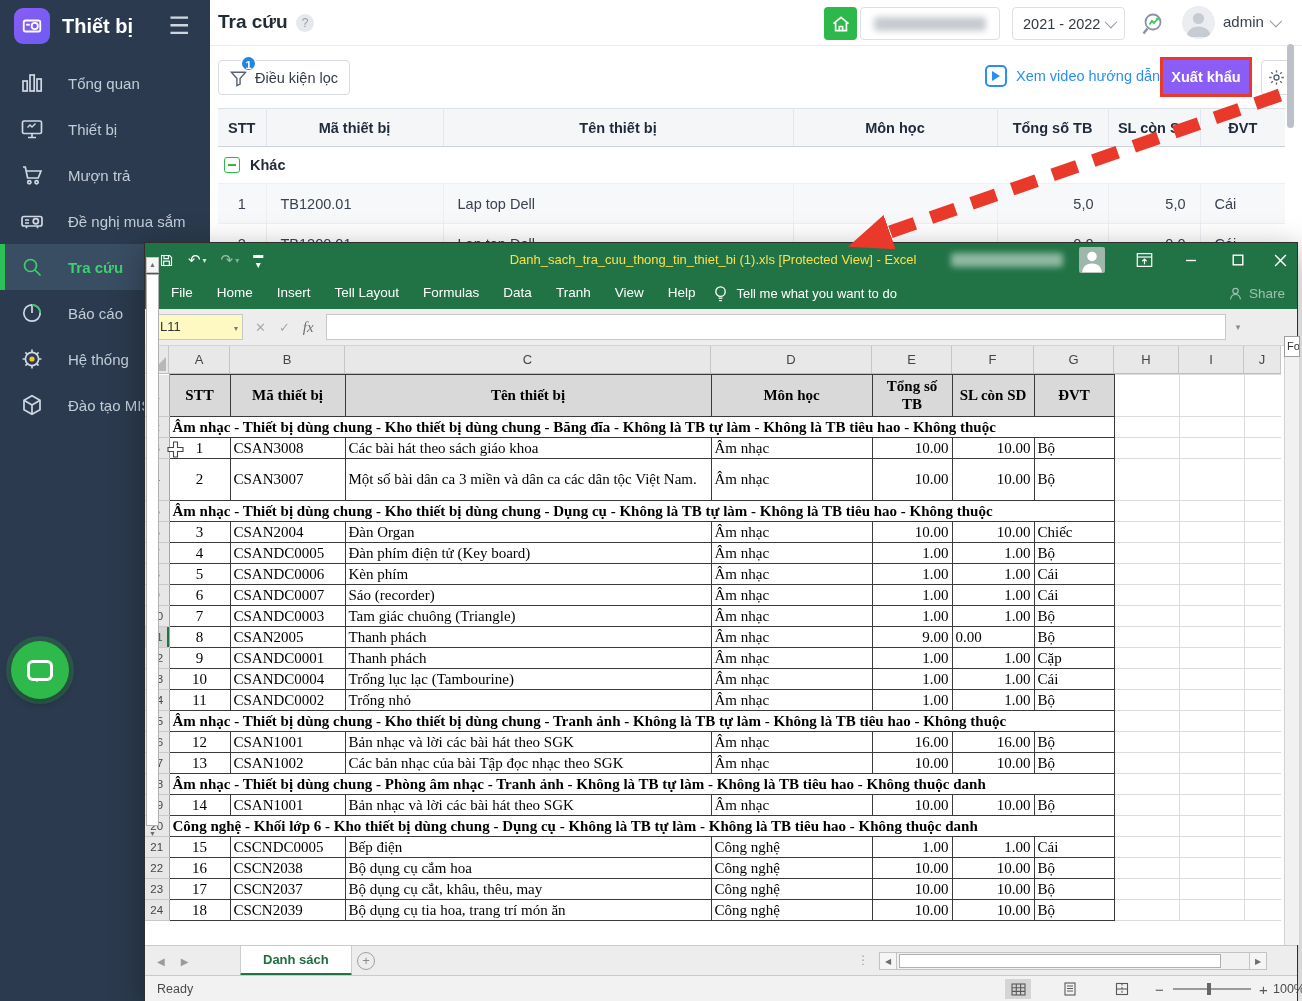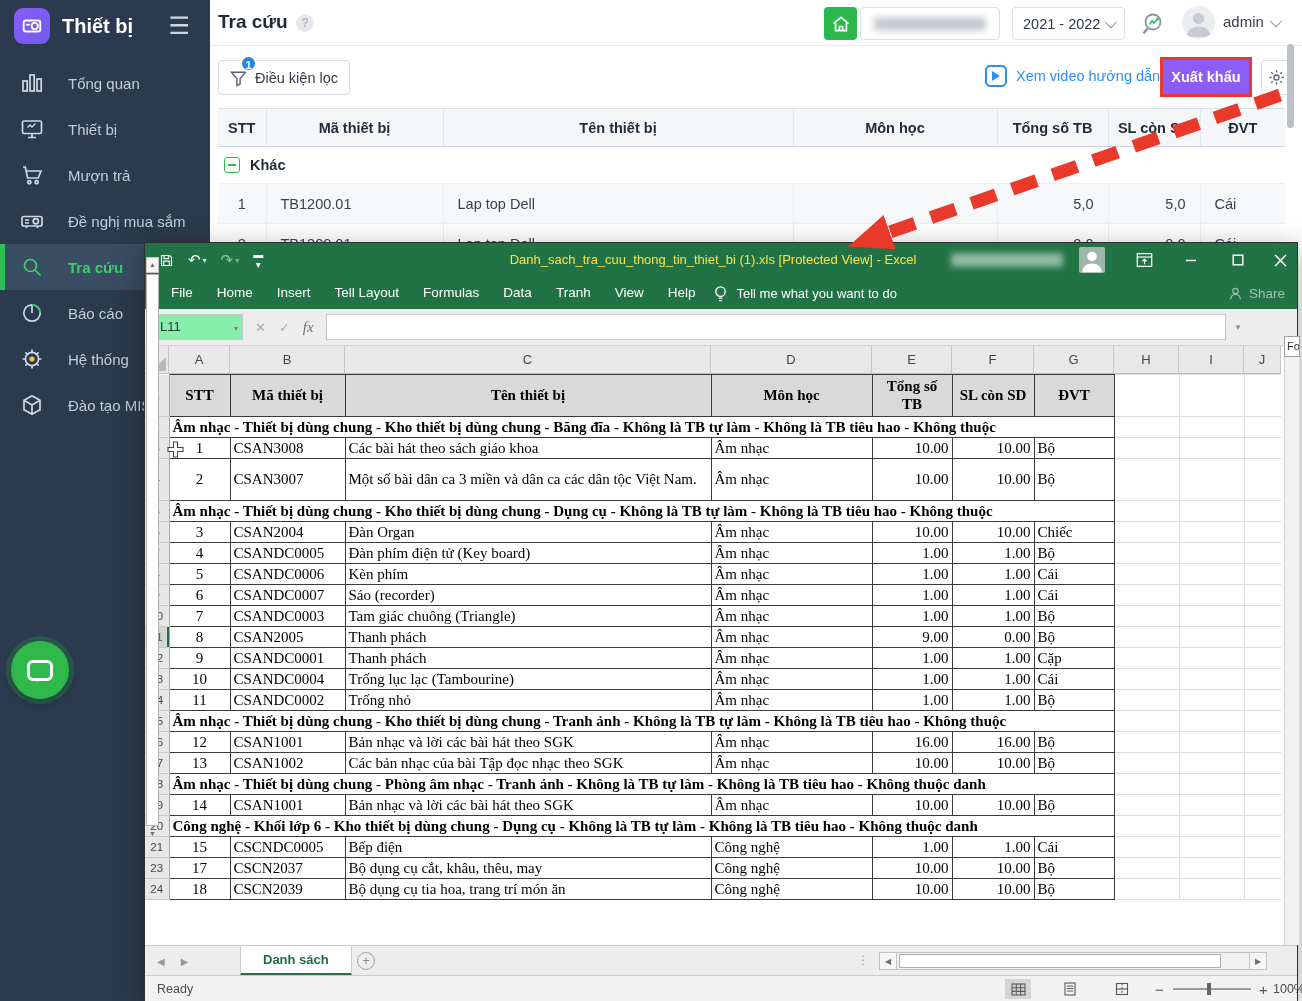--- a/index.html
+++ b/index.html
@@ -95,21 +95,21 @@
   .winbtn { position:absolute; top:0; width:30px; height:34px; display:flex; align-items:center; justify-content:center; color:#fff; }
   .xl-menu { position:absolute; left:0; top:34px; right:0; height:32px; background:#217346; display:flex; align-items:center;
     padding-left:14px; color:#fff; }
   .xl-menu .tab { padding:0 12px; font-size:13.5px; height:32px; line-height:32px; }
   .tellme { display:flex; align-items:center; margin-left:6px; }
   .tellme .bulb { margin-right:8px; }
   .share { position:absolute; right:12px; top:0; height:32px; display:flex; align-items:center; opacity:.55; font-size:13.5px; }
 
   .xl-formula { position:absolute; left:0; top:66px; right:0; height:37px; background:#eeeded; border-bottom:1px solid #d4d4d4;
     display:flex; align-items:center; }
-  .name-box { position:relative; margin-left:8px; width:90px; height:26px; background:#86efac; border:1px solid #c8c8c8;
+  .name-box { position:relative; margin-left:8px; width:90px; height:26px; background:#fef9c3; border:1px solid #c8c8c8;
     font-size:13px; color:#333; padding:4px 6px; }
   .name-box .nb-caret { position:absolute; right:4px; top:9px; }
   .fx-btns { display:flex; align-items:center; gap:13px; margin-left:12px; color:#a9a9a9; font-size:13px; }
   .fx-btns .fx { font-family:"Liberation Serif",serif; font-style:italic; color:#6f6f6f; font-size:15px; }
   .formula-input { margin-left:12px; height:26px; background:#fff; border:1px solid #c8c8c8; width:900px; }
   .fb-caret { margin-left:10px; color:#8a8a8a; }
 
   .xl-colheads { position:absolute; left:0; top:103px; width:1136px; height:28px; display:flex; background:#e8e8e8;
     border-bottom:1px solid #bdbdbd; }
   .colhead { border-right:1px solid #c6c6c6; color:#454545; font-size:13px; display:flex; align-items:center; justify-content:center; flex:none; }
@@ -618,21 +618,21 @@
               <td class="od"></td>
               <td class="od"></td>
             </tr>
             <tr style="height: 21px;">
               <td class="gut sel">11</td>
               <td class="xc" style="text-align: center;">8</td>
               <td class="xc" style="text-align: left;">CSAN2005</td>
               <td class="xc" style="text-align: left;">Thanh phách</td>
               <td class="xc" style="text-align: left;">Âm nhạc</td>
               <td class="xc" style="text-align: right;">9.00</td>
-              <td class="xc" style="text-align: right;">0.00</td>
+              <td class="xc" style="">0.00</td>
               <td class="xc" style="text-align: left;">Bộ</td>
               <td class="od"></td>
               <td class="od"></td>
               <td class="od"></td>
             </tr>
             <tr style="height: 21px;">
               <td class="gut">12</td>
               <td class="xc" style="text-align: center;">9</td>
               <td class="xc" style="text-align: left;">CSANDC0001</td>
               <td class="xc" style="text-align: left;">Thanh phách</td>
@@ -732,20 +732,33 @@
             </tr>
             <tr style="height: 21px;">
               <td class="gut">21</td>
               <td class="xc" style="text-align: center;">15</td>
               <td class="xc" style="text-align: left;">CSCNDC0005</td>
               <td class="xc" style="text-align: left;">Bếp điện</td>
               <td class="xc" style="text-align: left;">Công nghệ</td>
               <td class="xc" style="text-align: right;">1.00</td>
               <td class="xc" style="text-align: right;">1.00</td>
               <td class="xc" style="text-align: left;">Cái</td>
+              <td class="od"></td>
+              <td class="od"></td>
+              <td class="od"></td>
+            </tr>
+            <tr style="height: 21px;">
+              <td class="gut">22</td>
+              <td class="xc" style="text-align: center;">16</td>
+              <td class="xc" style="text-align: left;">CSCN2038</td>
+              <td class="xc" style="text-align: left;">Bộ dụng cụ cắm hoa</td>
+              <td class="xc" style="text-align: left;">Công nghệ</td>
+              <td class="xc" style="text-align: right;">10.00</td>
+              <td class="xc" style="text-align: right;">10.00</td>
+              <td class="xc" style="text-align: left;">Bộ</td>
               <td class="od"></td>
               <td class="od"></td>
               <td class="od"></td>
             </tr>
             <tr style="height: 21px;">
               <td class="gut">23</td>
               <td class="xc" style="text-align: center;">17</td>
               <td class="xc" style="text-align: left;">CSCN2037</td>
               <td class="xc" style="text-align: left;">Bộ dụng cụ cắt, khâu, thêu, may</td>
               <td class="xc" style="text-align: left;">Công nghệ</td>

